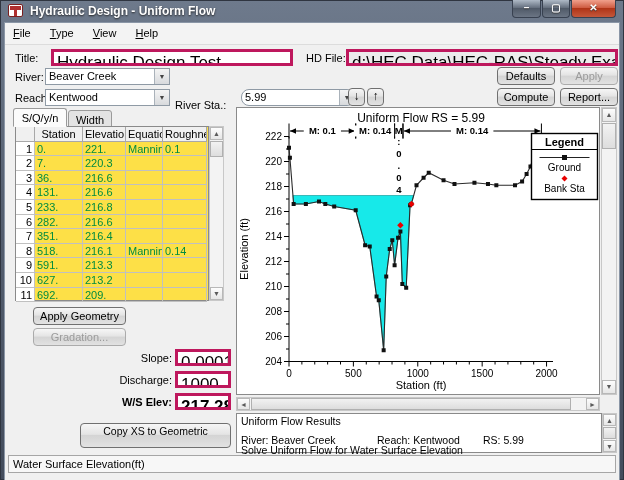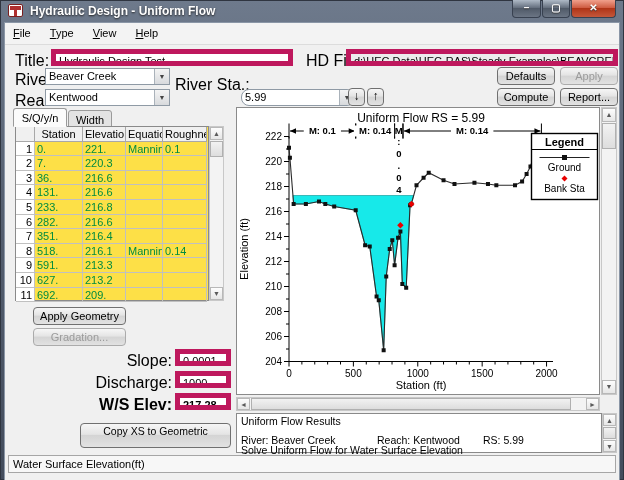--- a/index.html
+++ b/index.html
@@ -20,23 +20,23 @@
        text-align:center;line-height:16px;background:linear-gradient(180deg,#aeb9c6,#66707f 45%,#505a68 50%,#6b7584);
        border-radius:0 0 4px 4px;margin-left:1px;text-shadow:0 1px 1px #333;}
   .cap-min{width:29px;} .cap-max{width:28px;}
   .cap-close{width:45px;background:linear-gradient(180deg,#f0a08c,#cf5d43 45%,#b03518 50%,#c4573a);}
   .client{position:absolute;left:4px;top:22px;width:616px;height:468px;background:#f0f0f0;
        border:1px solid #8a96a6;}
   .menubar{position:absolute;left:0;top:0;width:614px;height:22px;background:#f3f3f3;
        border-bottom:1px solid #dcdcdc;font-size:11px;}
   .menu-item{display:inline-block;padding:4px 8px 3px 8px;color:#000;}
   .menu-item::first-letter{text-decoration:underline;}
-  .lbl{position:absolute;font-size:16px;color:#000;white-space:nowrap;}
+  .lbl{position:absolute;font-size:11px;color:#000;white-space:nowrap;}
   .lbl-r{text-align:right;}
-  .field{position:absolute;border:5px solid #be185d;background:#fff;font-size:11px;
+  .field{position:absolute;border:3px solid #be185d;background:#fff;font-size:17px;
        padding:1px 3px;color:#000;white-space:nowrap;overflow:hidden;}
   .field.ro{background:#ececec;}
   .combo{position:absolute;border:1px solid #8f9aa5;background:#fff;font-size:11px;}
   .combo .val{position:absolute;left:3px;top:1px;right:17px;white-space:nowrap;overflow:hidden;}
   .combo .drop{position:absolute;right:0;top:0;bottom:0;width:15px;border-left:1px solid #aab2ba;
        background:linear-gradient(180deg,#f4f4f4,#d8dadd);text-align:center;font-size:7px;color:#444;line-height:15px;}
   .btn{position:absolute;border:1px solid #707070;border-radius:4px;font-size:11px;text-align:center;
        background:linear-gradient(180deg,#f6f6f6,#e4e4e4 45%,#d4d4d4 50%,#e2e2e2);color:#000;}
   .btn.dis{color:#9b9b9b;border-color:#ababab;}
   .arrowbtn{font-weight:bold;font-size:12px;line-height:15px;}
@@ -99,21 +99,21 @@
       <span class="drop">▼</span>
     </div>
     <div class="btn" style="left:492px;top:44px;width:58px;height:18px;line-height:16px;">Defaults</div>
     <div class="btn dis" style="left:555px;top:44px;width:58px;height:18px;line-height:16px;">Apply</div>
 
     <div class="lbl" style="left:10px;top:69px;">Reach:</div>
     <div class="combo" style="left:40px;top:66px;width:125px;height:17px;">
       <span class="val">Kentwood</span>
       <span class="drop">▼</span>
     </div>
-    <div class="lbl" style="left:170px;top:53px;">River Sta.:</div>
+    <div class="lbl" style="left:170px;top:76px;">River Sta.:</div>
     <div class="combo" style="left:236px;top:66px;width:114px;height:17px;border-radius:8px;">
       <span class="val">5.99</span>
       <span class="drop">▼</span>
     </div>
     <div class="btn arrowbtn" style="left:343px;top:65px;width:17px;height:18px;">↓</div>
     <div class="btn arrowbtn" style="left:362px;top:65px;width:17px;height:18px;">↑</div>
     <div class="btn" style="left:492px;top:65px;width:58px;height:18px;line-height:16px;">Compute</div>
     <div class="btn" style="left:555px;top:65px;width:58px;height:18px;line-height:16px;">Report...</div>
 
     <div class="tab active" style="left:8px;top:85px;width:54px;">S/Q/y/n</div>

